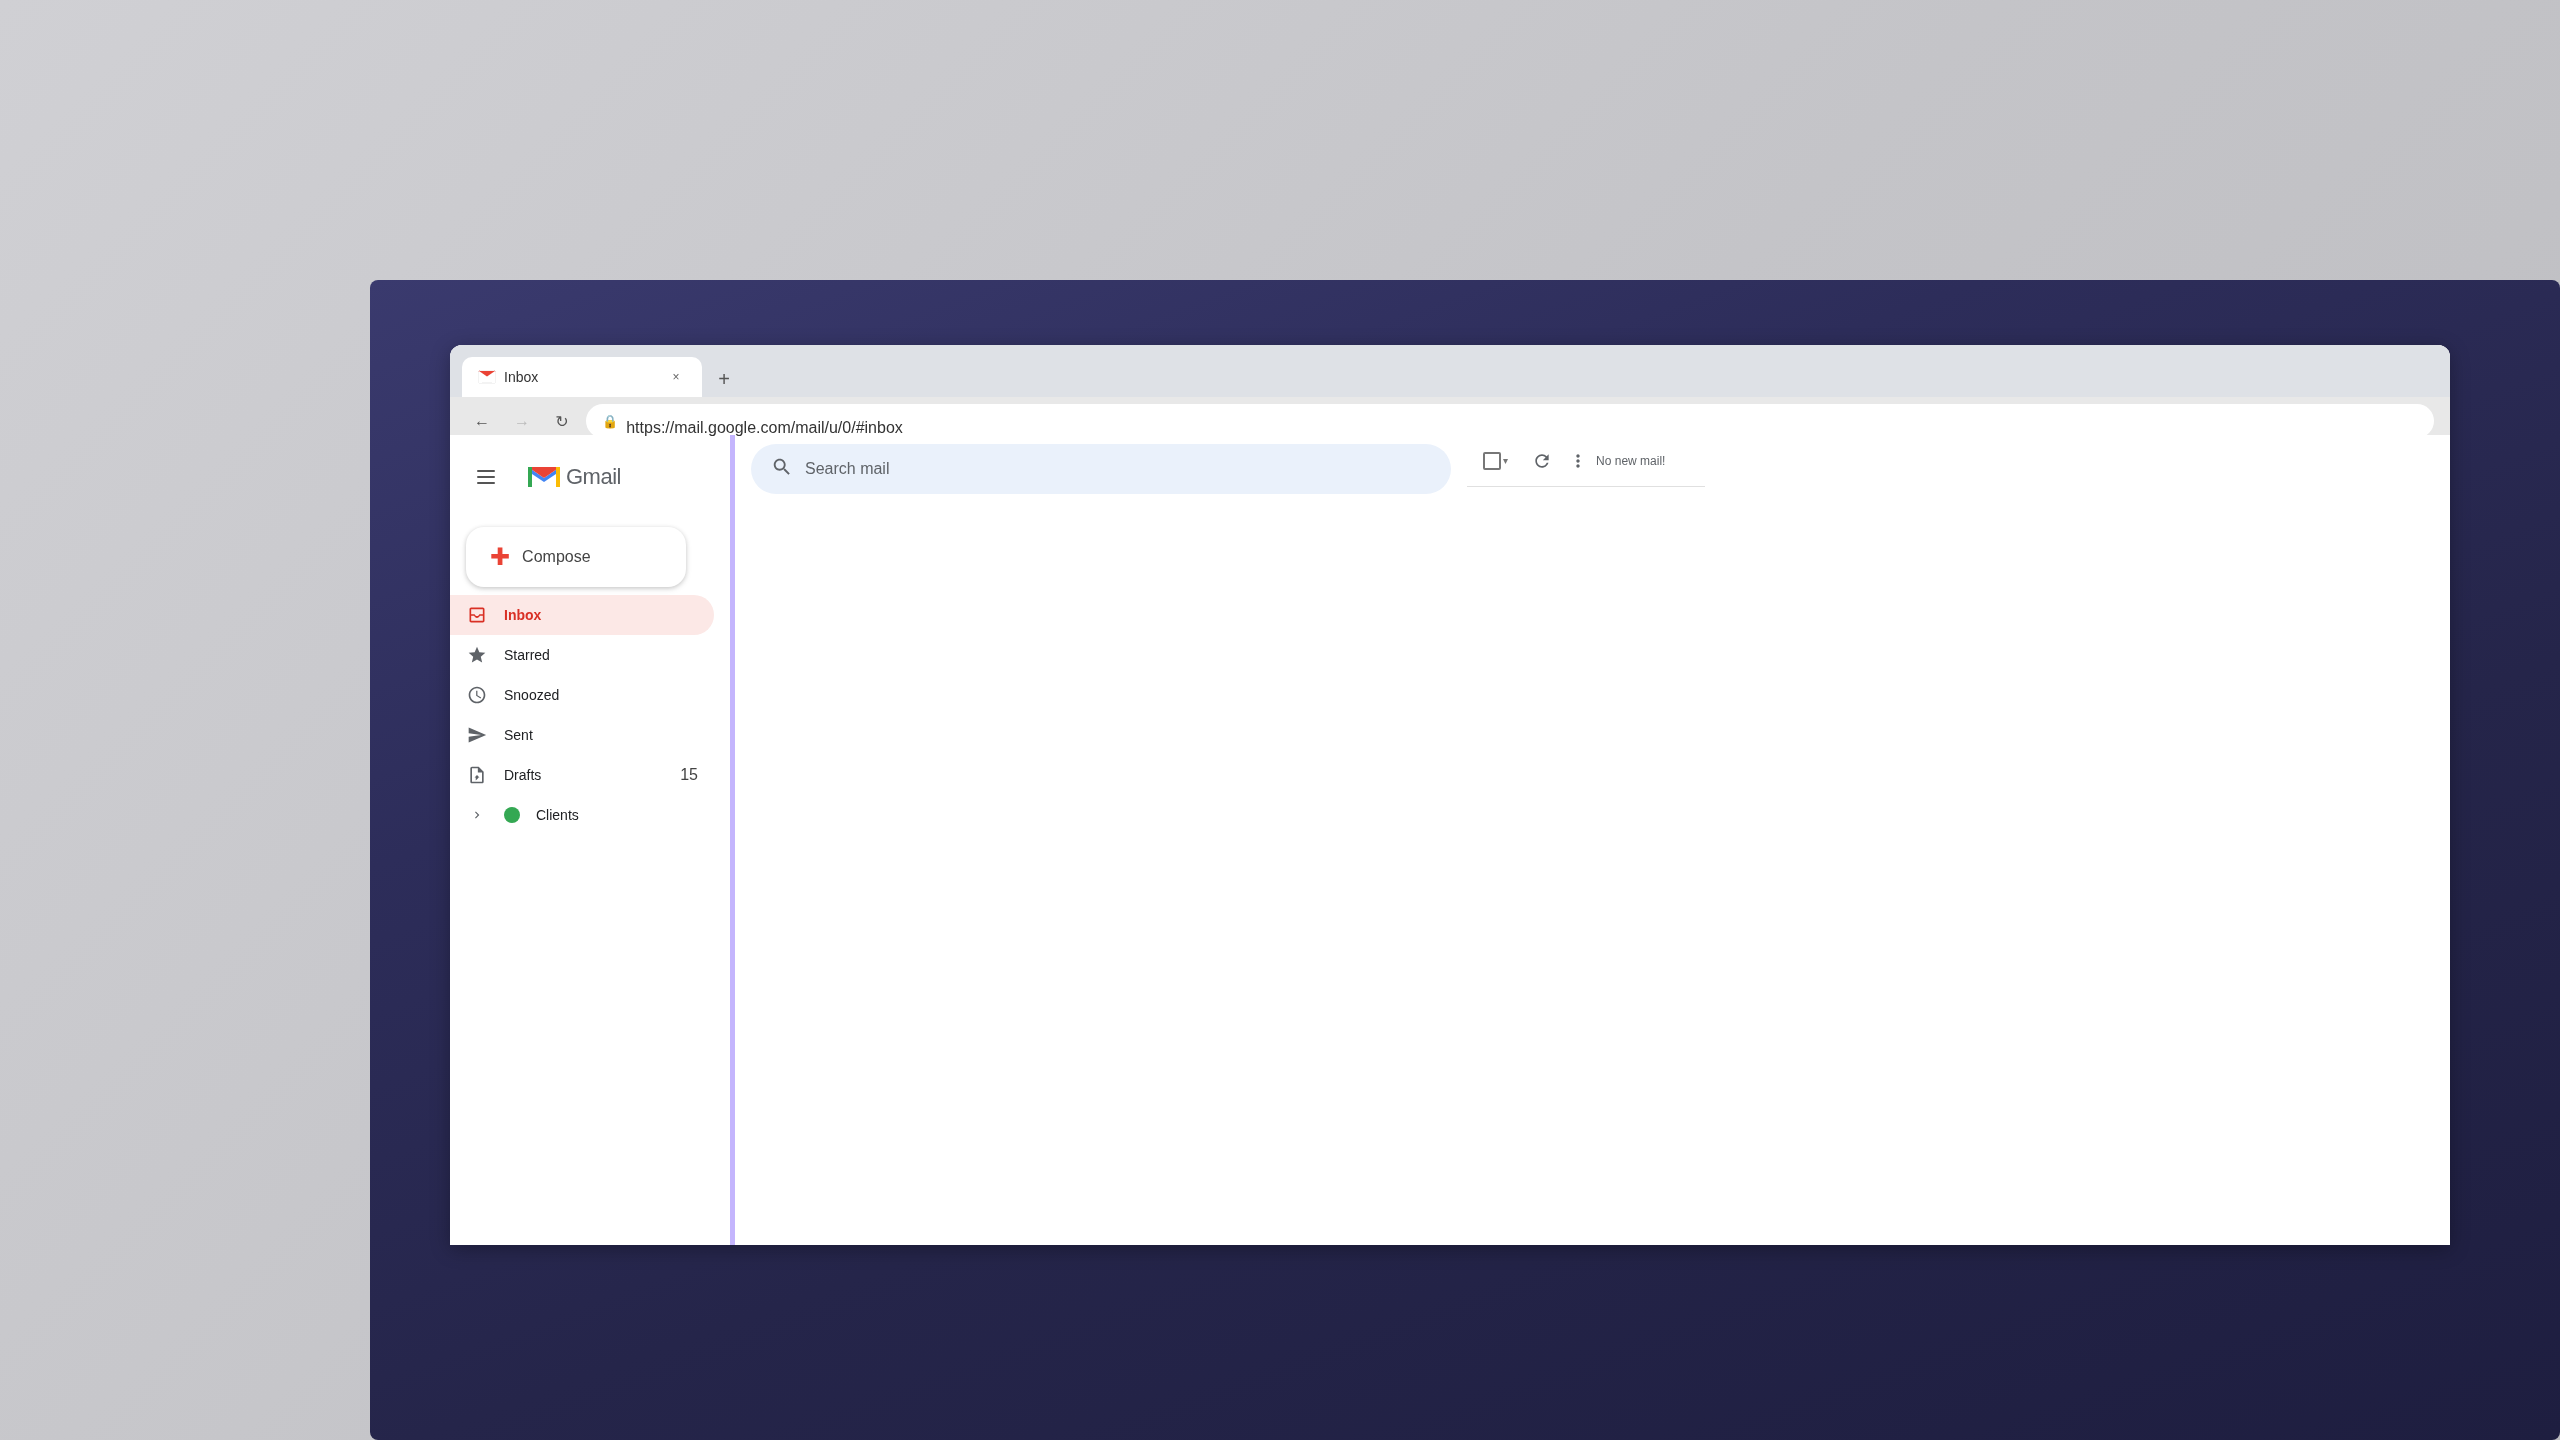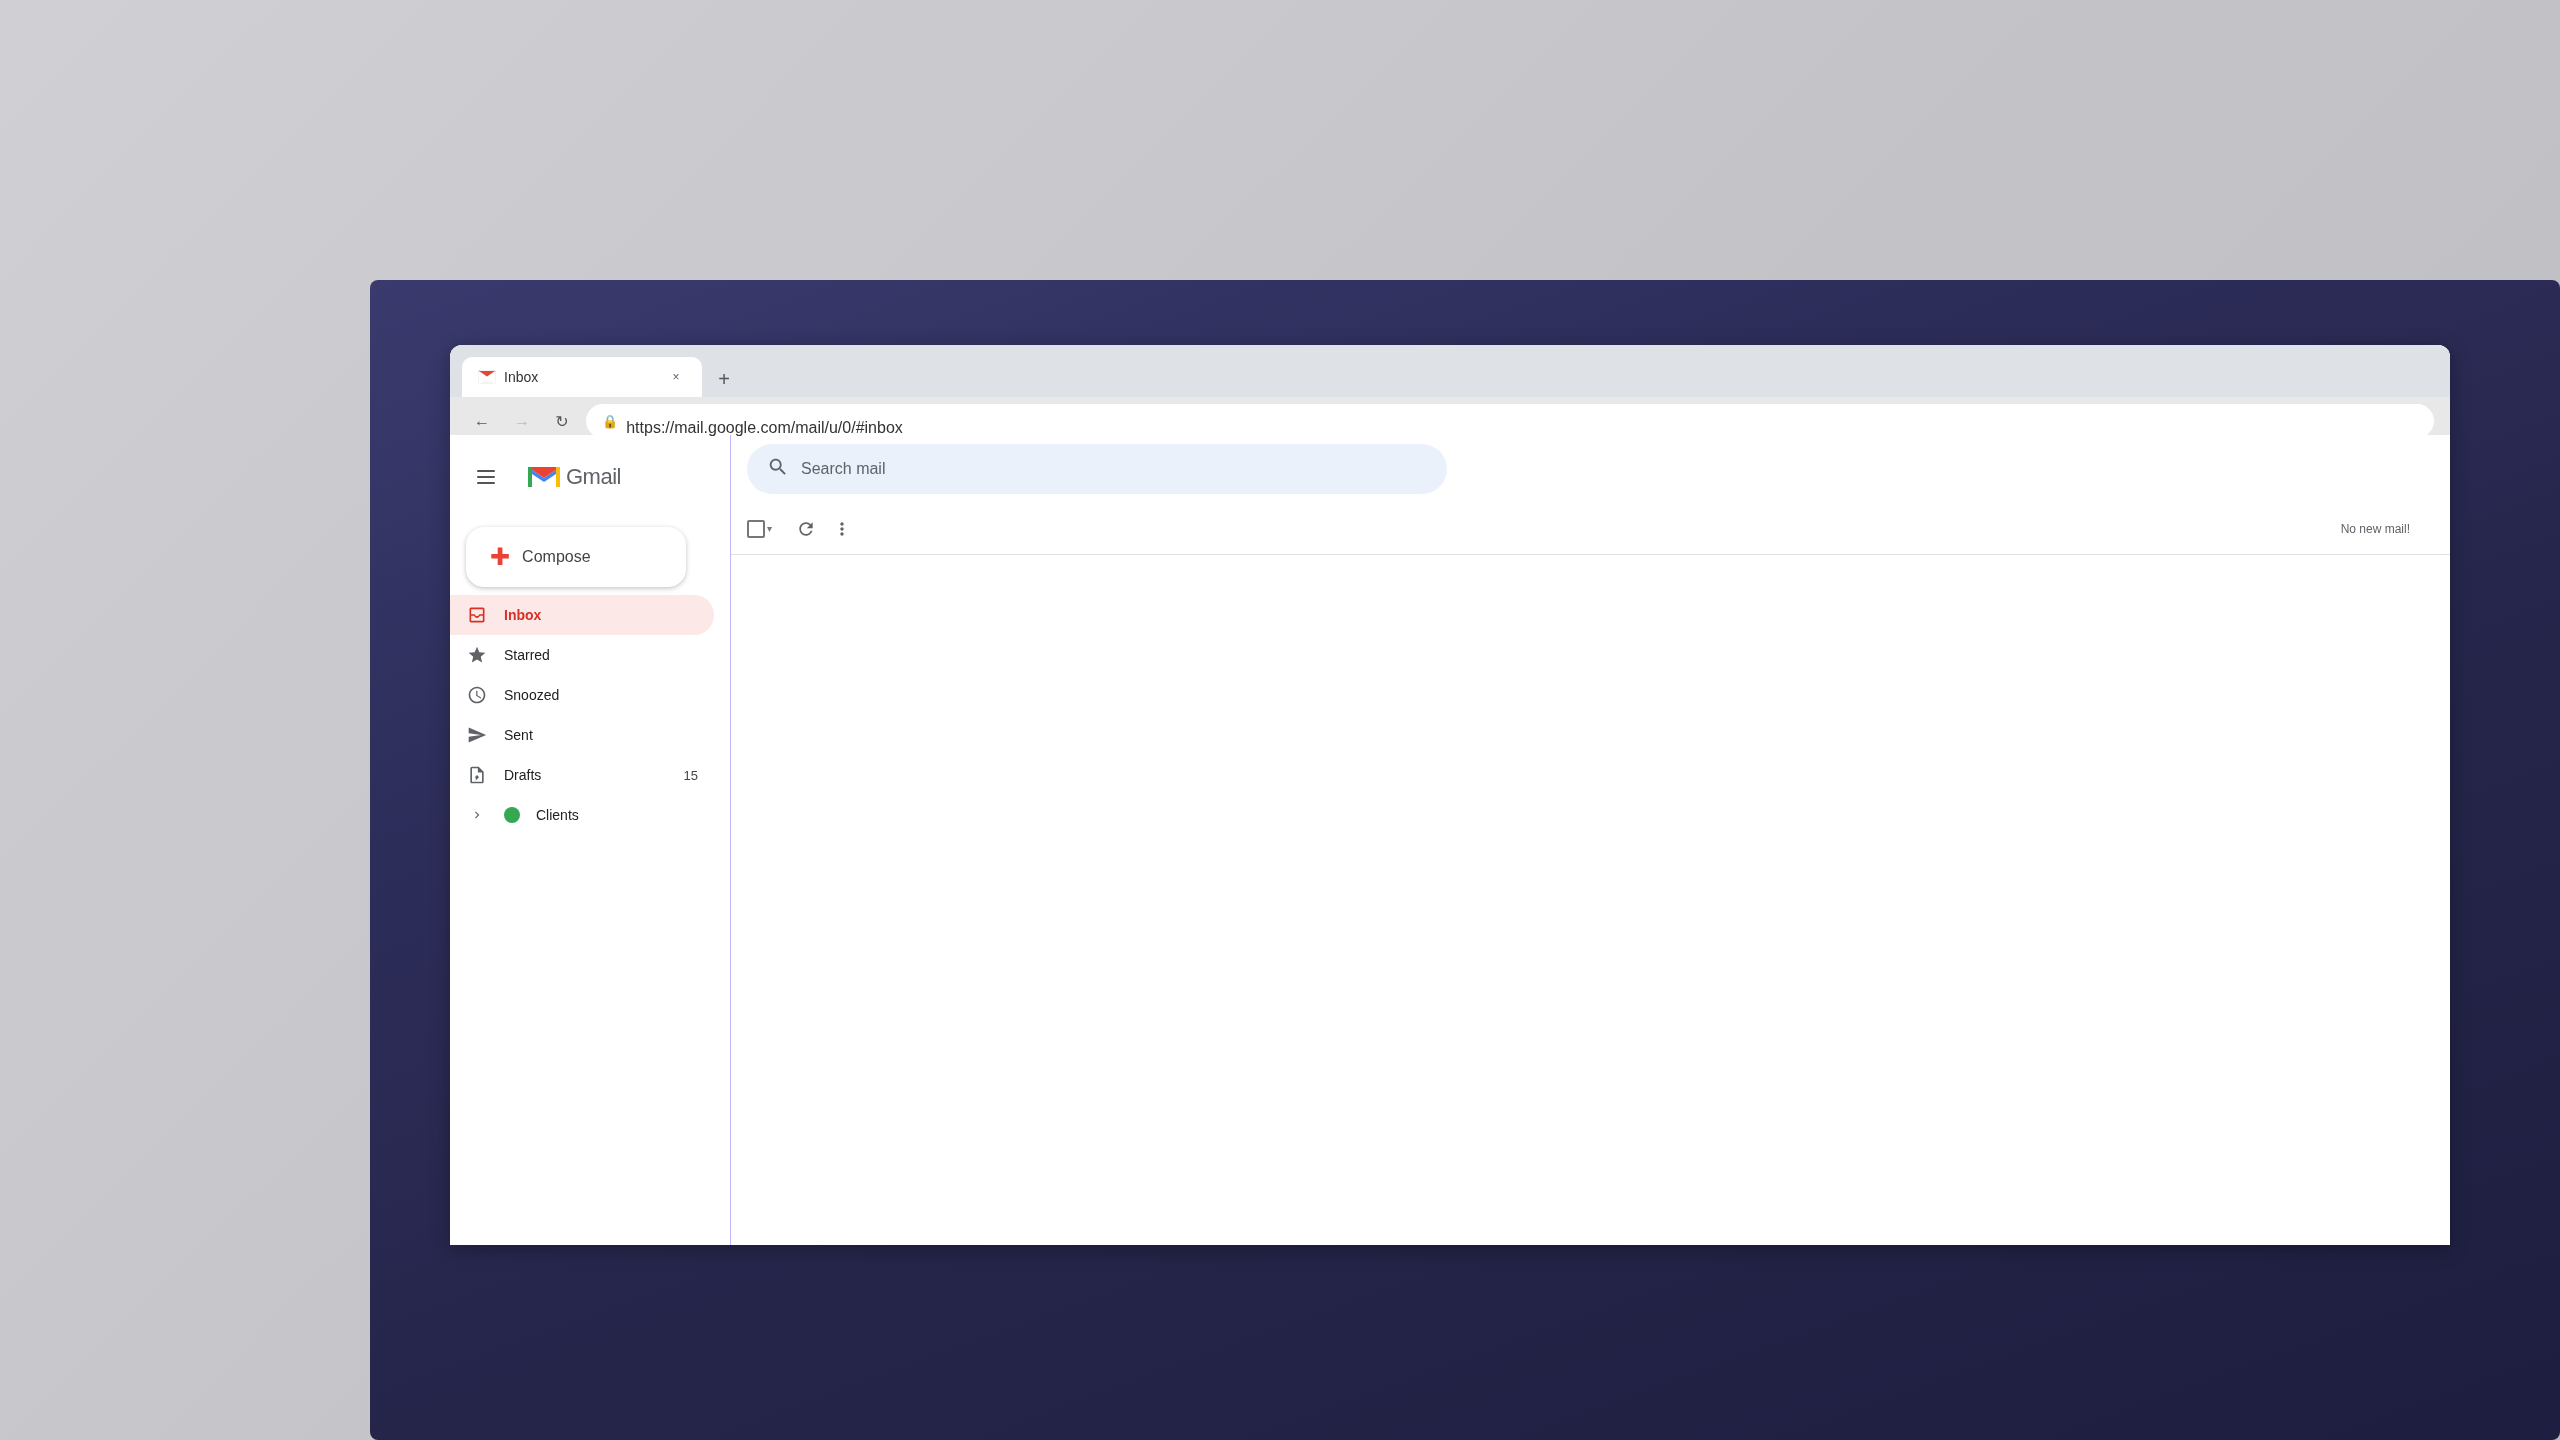--- a/index.html
+++ b/index.html
@@ -336,31 +336,31 @@
       font-weight: 400;
     }
 
     .nav-item.active .nav-label {
       color: #d93025;
       font-weight: 600;
     }
 
     .nav-badge {
       margin-left: auto;
-      font-size: 13px;
+      font-size: 16px;
       color: #444;
       font-weight: 500;
     }
 
     
     .gmail-main {
       flex: 1;
       display: flex;
-      flex-direction: column;
-      border-left: 1px solid #c4b5fd;
+      flex-direction: row;
+      border-left: 5px solid #c4b5fd;
     }
 
     .main-header {
       display: flex;
       align-items: center;
       padding: 0 16px;
       height: 68px;
     }
 
     .no-new-mail {

